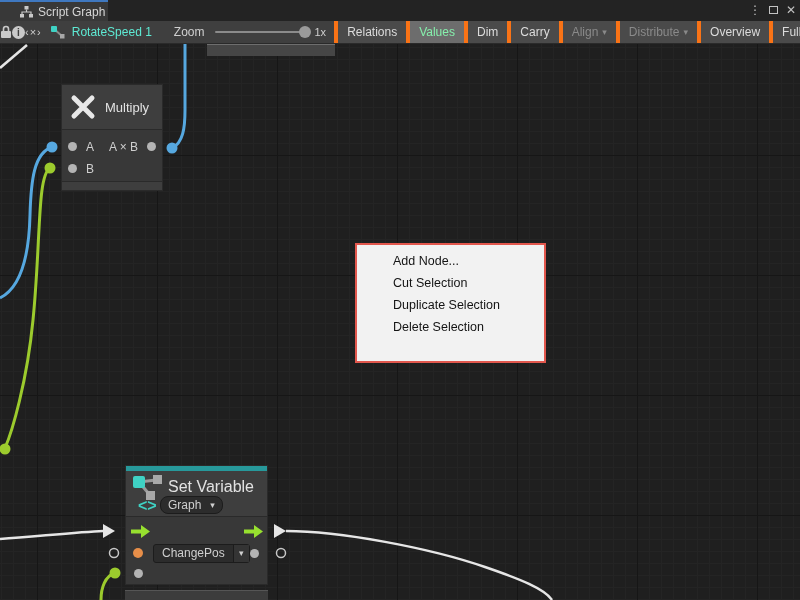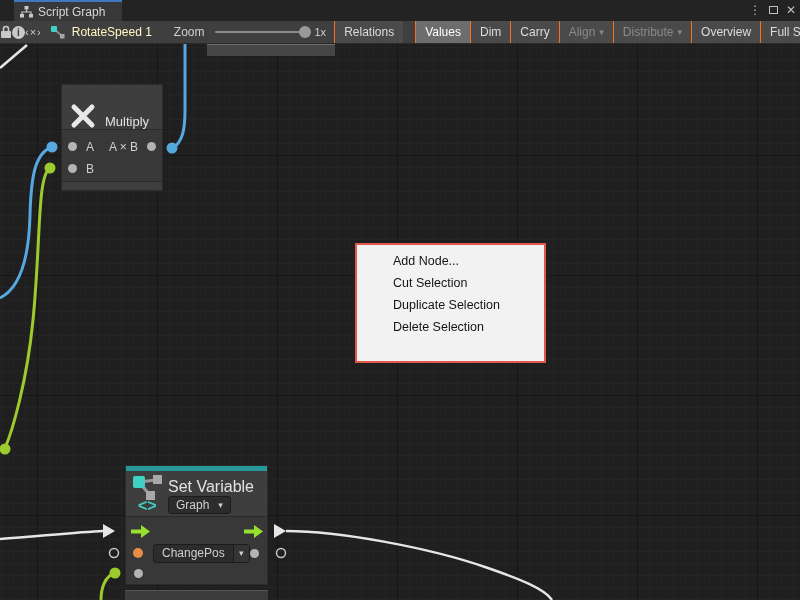--- a/index.html
+++ b/index.html
@@ -1,48 +1,48 @@
 <!DOCTYPE html>
 <html><head>
 <meta charset="utf-8">
 <style>
   html,body{margin:0;padding:0;background:#101010;}
   *{box-sizing:border-box;font-family:"Liberation Sans",sans-serif;}
   #window{position:relative;width:800px;height:600px;background:#202020;overflow:hidden;}
 
   
   .tabbar{position:absolute;left:0;top:0;width:800px;height:21px;background:#232323;z-index:10;}
-  .tab{position:absolute;left:14px;top:0;width:108px;height:21px;background:#383838;
-       border-top:2px solid #3f78c0;display:flex;align-items:center;padding-left:6px;}
+  .tab{position:absolute;left:0;top:0;width:108px;height:21px;background:#383838;
+       border-top:2px solid #3f78c0;display:flex;align-items:center;padding-left:20px;}
   .tab-label{color:#d6d6d6;font-size:12px;margin-left:5px;white-space:nowrap;}
   .win-controls{position:absolute;right:4px;top:2px;height:16px;display:flex;align-items:center;gap:8px;z-index:12;}
   .win-btn{color:#c2c2c2;font-size:12px;line-height:14px;cursor:default;text-align:center;}
   .maxi{width:9px;height:8px;border:1.5px solid #c2c2c2;display:inline-block;}
 
   
   .toolbar{position:absolute;left:0;top:21px;width:800px;height:23px;background:#3f3f3f;
            border-bottom:1px solid #2a2a2a;z-index:10;display:flex;align-items:stretch;overflow:hidden;}
   .tb-icon-btn{display:flex;align-items:center;justify-content:center;color:#c9c9c9;}
   .tb-sep{width:1px;background:#323232;height:100%;}
   .lock-btn{width:52px;}
   .info-btn{width:50px;}
   .code-btn{width:66px;font-size:11px;color:#cfcfcf;letter-spacing:1px;}
   .info-glyph{width:13px;height:13px;border-radius:50%;background:#c9c9c9;color:#3f3f3f;
               font-size:10px;font-weight:bold;display:flex;align-items:center;justify-content:center;}
   .crumb{display:flex;align-items:center;padding:0 10px 0 8px;}
-  .crumb-label{color:#fef9c3;font-size:12px;margin-left:7px;white-space:nowrap;}
+  .crumb-label{color:#5eead4;font-size:12px;margin-left:7px;white-space:nowrap;}
   .zoom-group{display:flex;align-items:center;margin-left:12px;}
   .zoom-label{color:#cfcfcf;font-size:12px;margin-right:10px;}
   .zoom-track{position:relative;width:92px;height:2px;background:#8b8b8b;border-radius:1px;}
   .zoom-knob{position:absolute;top:-5px;left:84px;width:12px;height:12px;border-radius:50%;background:#9a9a9a;}
   .zoom-level{color:#cfcfcf;font-size:11px;margin-left:8px;margin-right:6px;}
   .tb-buttons{display:flex;align-items:stretch;margin-left:2px;}
   .tb-btn{display:flex;align-items:center;padding:8px 9px;background:#4a4a4a;color:#dcdcdc;
-          font-size:12px;border-left:1px solid #f97316;white-space:nowrap;}
-  .tb-btn.active{background:#6d6d6d;color:#ffffff;margin-left:12px;}
+          font-size:12px;border-left:4px solid #f97316;white-space:nowrap;}
+  .tb-btn.active{background:#6d6d6d;color:#86efac;}
   .tb-btn.disabled{color:#8a8a8a;}
   .caret{font-size:9px;margin-left:4px;}
 
   
   .canvas{position:absolute;left:0;top:44px;width:800px;height:556px;background-color:#1f1f1f;
     background-image:
       linear-gradient(#161616 1px, transparent 1px),
       linear-gradient(90deg,#161616 1px, transparent 1px),
       linear-gradient(#242424 1px, transparent 1px),
       linear-gradient(90deg,#242424 1px, transparent 1px);
@@ -54,35 +54,35 @@
   
   .node{position:absolute;z-index:2;background:#383838;border:1px solid #2a2a2a;}
   .port-dot{position:absolute;width:9px;height:9px;border-radius:50%;background:#b4b4b4;}
 
   
   .node-hidden{position:absolute;left:207px;top:44px;width:128px;height:12px;background:#464646;
                border-top:1px solid #6e6e6e;z-index:2;}
 
   
   .node-multiply{left:61px;top:84px;width:102px;}
-  .nm-header{height:45px;background:#3e3e3e;border-bottom:1px solid #2a2a2a;display:flex;align-items:flex-end;}
+  .nm-header{height:45px;background:#3e3e3e;border-bottom:1px solid #2a2a2a;display:flex;align-items:center;}
   .nm-title{color:#e2e2e2;font-size:13px;margin-left:9px;}
   .nm-body{position:relative;height:51px;}
   .nm-footer{height:9px;background:#3e3e3e;border-top:1px solid #2a2a2a;}
   .nm-label{position:absolute;color:#cfcfcf;font-size:12px;}
   .x-icon{margin-left:8px;}
 
   
   .node-setvar{left:125px;top:465px;width:143px;}
   .sv-strip{height:5px;background:#27999b;}
   .sv-header{position:relative;height:46px;background:#3e3e3e;border-bottom:1px solid #2a2a2a;}
   .sv-title{position:absolute;left:42px;top:7px;color:#e2e2e2;font-size:16px;white-space:nowrap;}
   .sv-chip{position:absolute;display:flex;align-items:center;background:#2c2c2c;border:1px solid #1c1c1c;
            border-radius:3px;color:#cfcfcf;font-size:12px;}
-  .sv-kind{left:42px;top:25px;padding:1px 7px;gap:5px;}
+  .sv-kind{left:34px;top:25px;padding:1px 7px;gap:5px;border-radius:8px;}
   .sv-body{position:relative;height:67px;}
   .sv-var{left:27px;top:27px;height:19px;}
   .sv-var-label{padding:0 8px;line-height:17px;}
   .sv-var-caret{width:16px;text-align:center;border-left:1px solid #1c1c1c;background:#343434;
                 font-size:9px;line-height:17px;height:17px;}
   .sv-footer{position:absolute;left:125px;top:590px;width:143px;height:10px;background:#3c3c3c;
              border-top:1px solid #555;z-index:2;}
   .arrow-green{position:absolute;}
 
   

